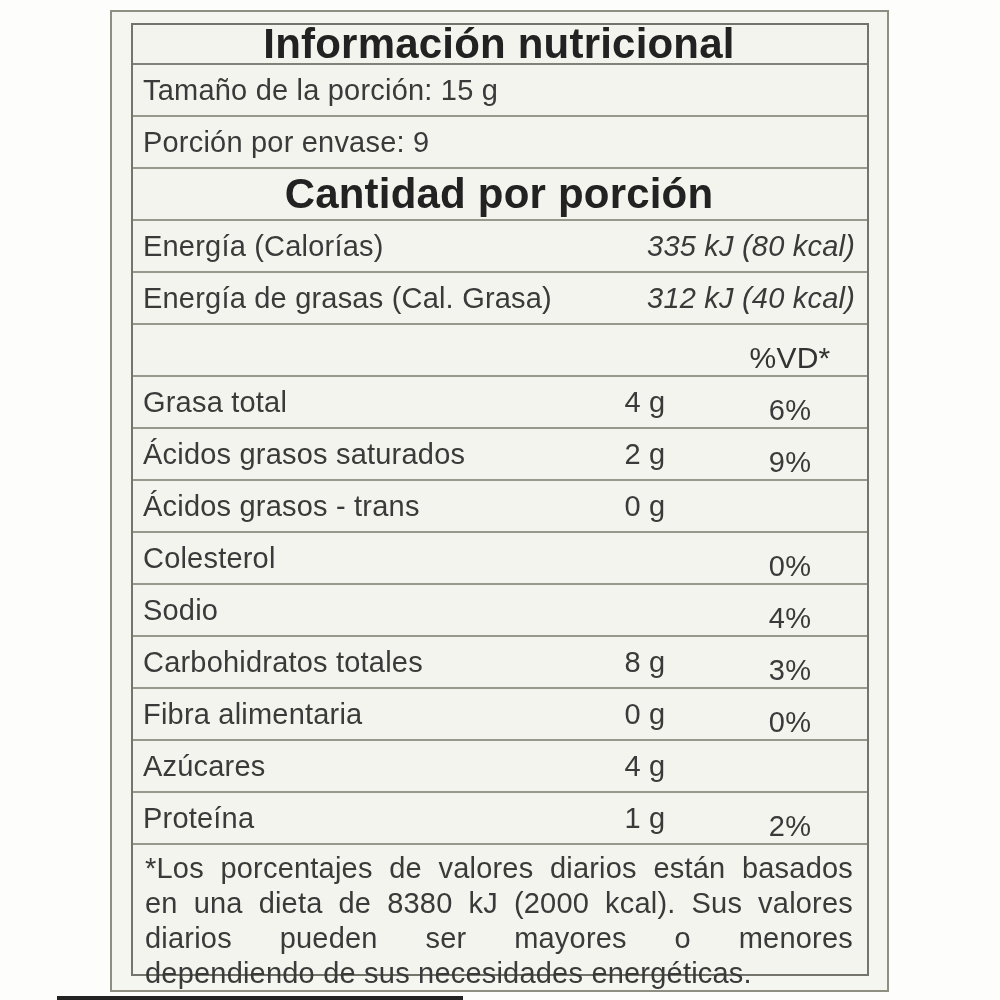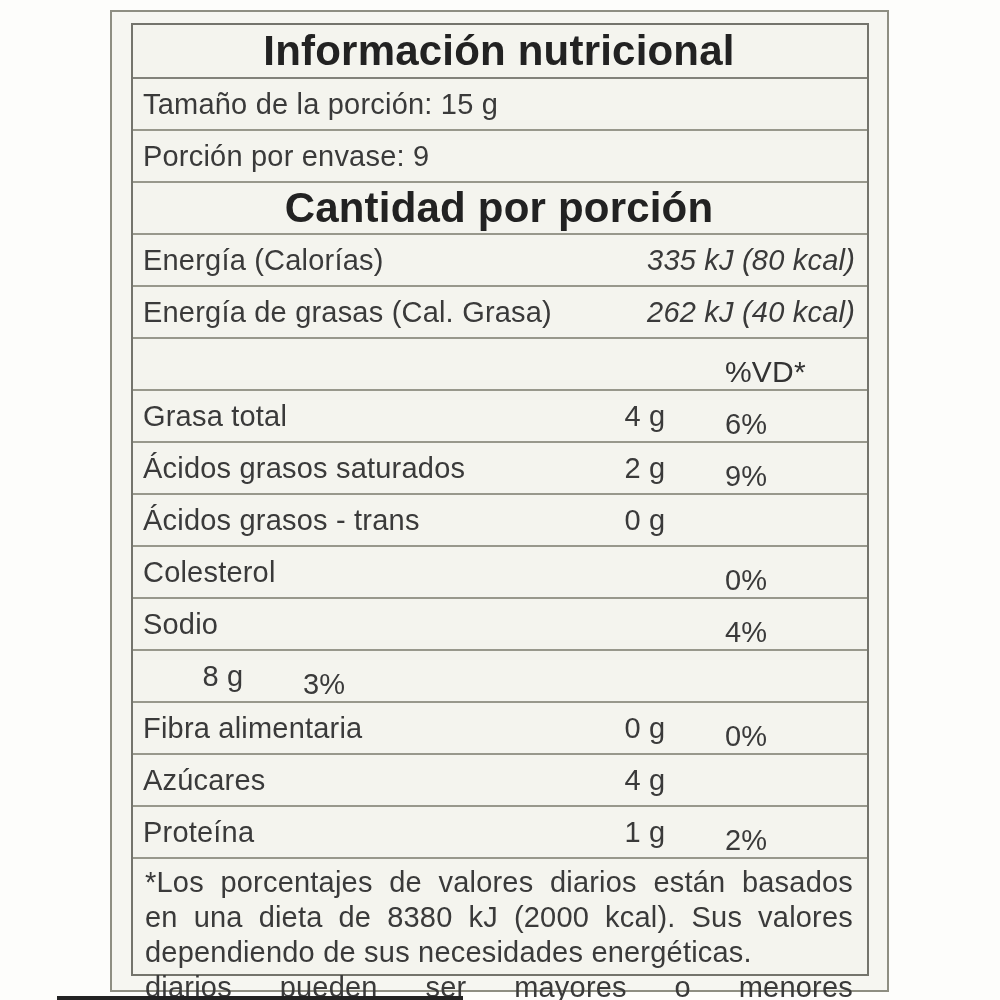--- a/index.html
+++ b/index.html
@@ -40,37 +40,37 @@
     border-bottom: 2px solid #98988c;
     display: flex;
     align-items: center;
     padding: 0 12px 0 10px;
     font-size: 29px;
     color: #3a3a3a;
     letter-spacing: 0.2px;
     white-space: nowrap;
   }
   .row.title-row {
-    height: 54px;
+    height: 40px;
     justify-content: center;
     font-weight: bold;
     font-size: 42px;
     color: #222222;
     border-bottom-color: #82827a;
   }
   .row.section-row {
     justify-content: center;
     font-weight: bold;
     font-size: 42px;
     color: #222222;
   }
   .c-name { flex: 1 1 auto; overflow: hidden; }
   .c-val  { flex: none; text-align: center; font-style: italic; }
   .c-amt  { flex: none; width: 160px; text-align: center; }
-  .c-dv   { flex: none; width: 130px; text-align: left; margin-top: 16px; }
+  .c-dv   { flex: none; width: 130px; text-align: center; margin-top: 16px; }
   .vd-head { font-size: 30px; color: #333333; }
   .footnote {
     flex: 1 1 auto;
     border-bottom: none;
     display: block;
     height: auto;
     padding: 6px 14px 0 12px;
     font-size: 29px;
     line-height: 35px;
     color: #3a3a3a;
@@ -111,21 +111,21 @@
         <span>Cantidad por porción</span>
       </div>
 
       <div class="row">
         <span class="c-name">Energía (Calorías)</span>
         <span class="c-val">335 kJ (80 kcal)</span>
       </div>
 
       <div class="row">
         <span class="c-name">Energía de grasas (Cal. Grasa)</span>
-        <span class="c-val">262 kJ (40 kcal)</span>
+        <span class="c-val">312 kJ (40 kcal)</span>
       </div>
 
       <div class="row">
         <span class="c-name"></span>
         <span class="c-amt"></span>
         <span class="c-dv vd-head">%VD*</span>
       </div>
 
       <div class="row">
         <span class="c-name">Grasa total</span>
@@ -149,20 +149,21 @@
         <span class="c-name">Colesterol</span>
         <span class="c-dv">0%</span>
       </div>
 
       <div class="row">
         <span class="c-name">Sodio</span>
         <span class="c-dv">4%</span>
       </div>
 
       <div class="row">
+        <span class="c-name">Carbohidratos totales</span>
         <span class="c-amt">8 g</span>
         <span class="c-dv">3%</span>
       </div>
 
       <div class="row">
         <span class="c-name">Fibra alimentaria</span>
         <span class="c-amt">0 g</span>
         <span class="c-dv">0%</span>
       </div>
 
@@ -174,20 +175,20 @@
 
       <div class="row">
         <span class="c-name">Proteína</span>
         <span class="c-amt">1 g</span>
         <span class="c-dv">2%</span>
       </div>
 
       <div class="row footnote">
         <div class="fline">*Los porcentajes de valores diarios están basados</div>
         <div class="fline">en una dieta de 8380 kJ (2000 kcal). Sus valores</div>
+        <div class="fline">diarios pueden ser mayores o menores</div>
         <div class="fline last">dependiendo de sus necesidades energéticas.</div>
-        <div class="fline">diarios pueden ser mayores o menores</div>
       </div>
 
     </div>
   </div>
   <div class="scan-artifact"></div>
 </div>
 
 </body></html>

